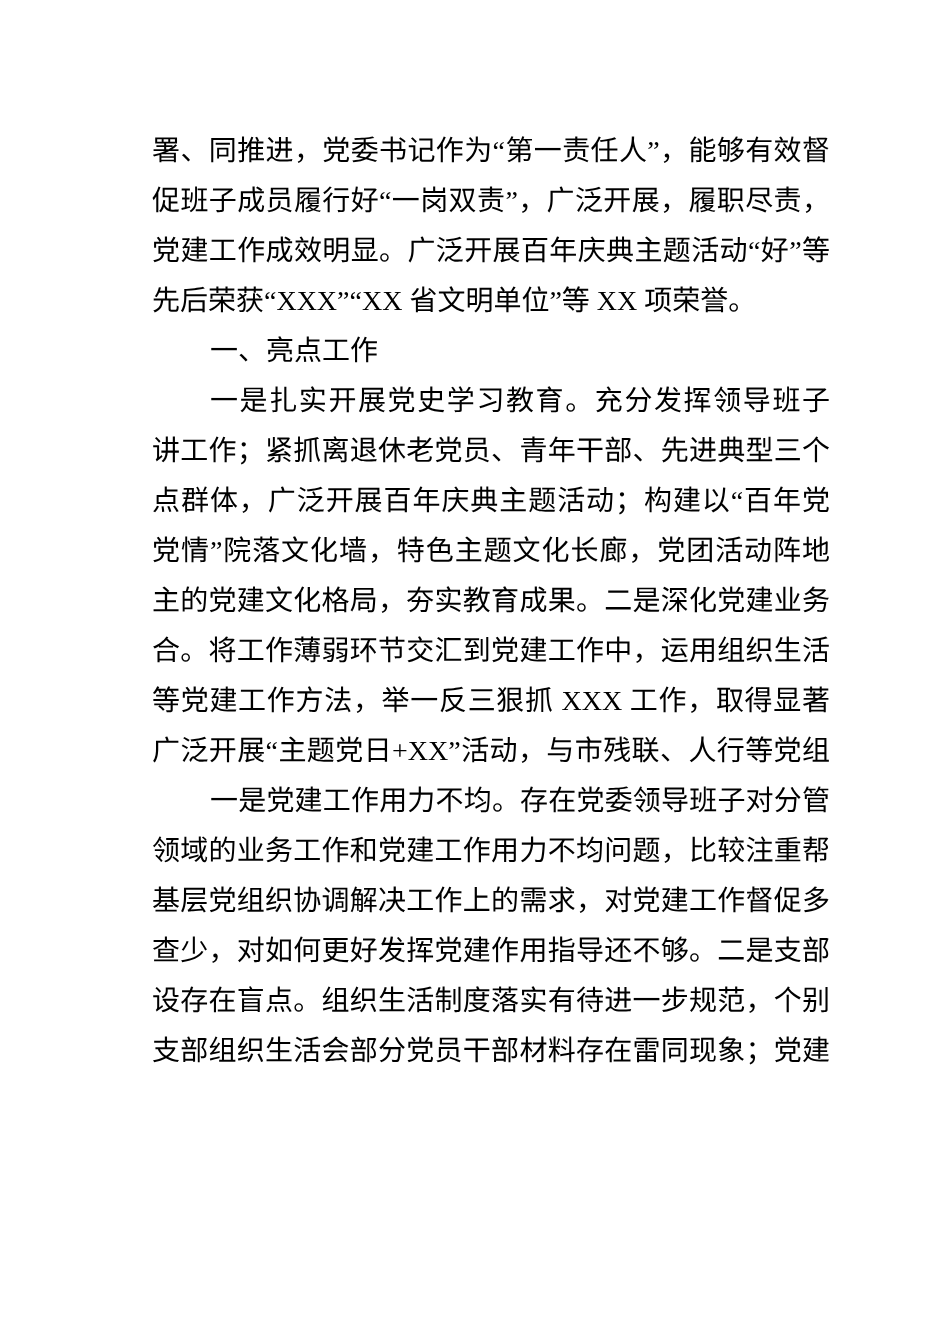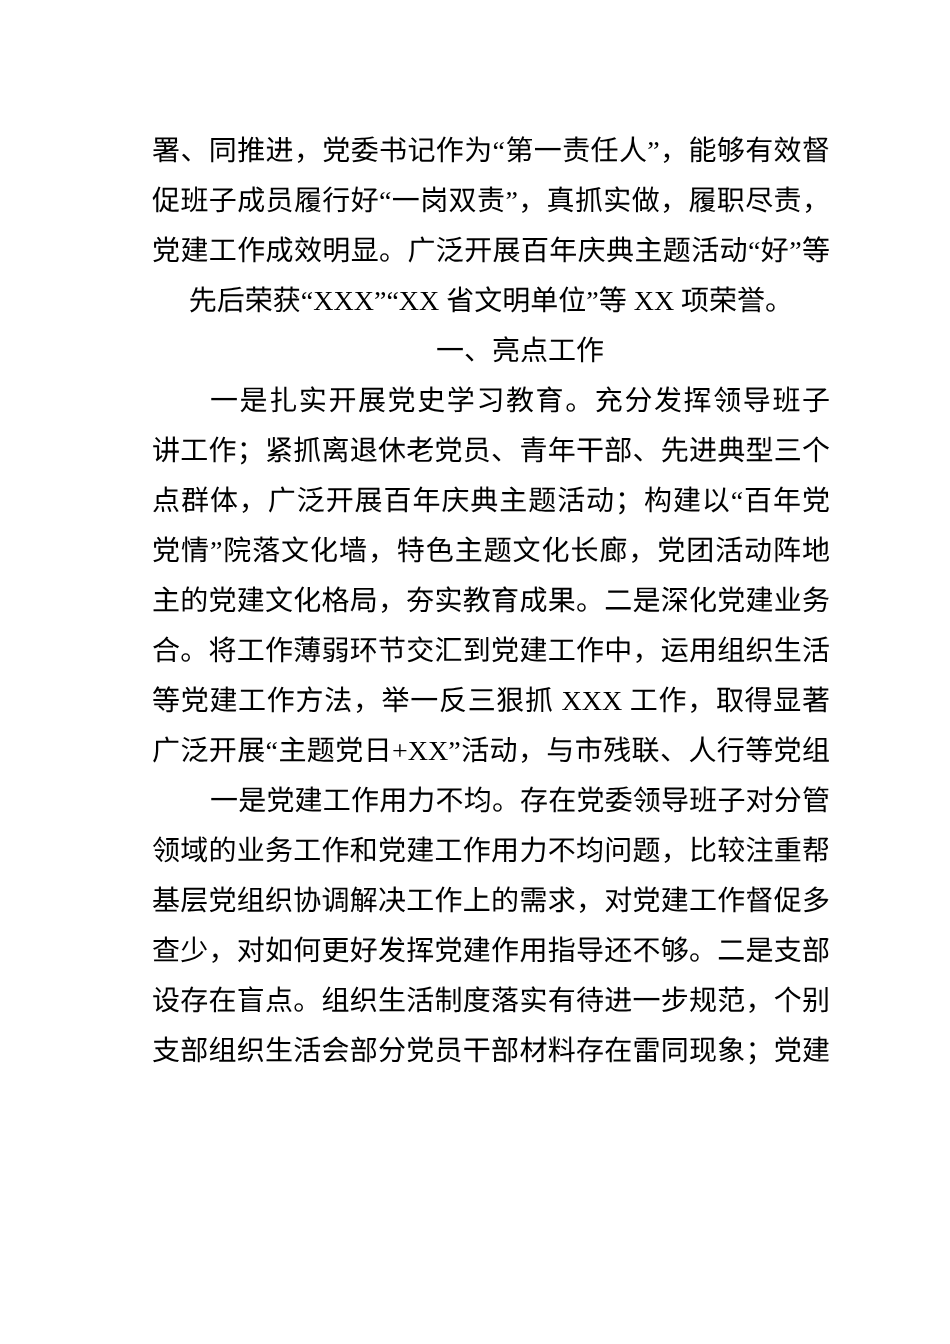--- a/index.html
+++ b/index.html
@@ -21,37 +21,37 @@
     top: 126px;
     width: 678px;
     color: #000000;
     font-size: 28px;
     line-height: 50px;
   }
   .line {
     height: 50px;
     overflow: hidden;
     white-space: normal;
-    text-align: center;
+    text-align: left;
   }
   .line.justify {
     text-align: justify;
     text-align-last: justify;
   }
   .line.indent {
     text-indent: 58px;
   }
 </style>
 </head>
 <body>
 
 <div class="page">
   <div class="text-block">
       <div class="line justify">署、同推进，党委书记作为“第一责任人”，能够有效督</div>
-      <div class="line justify">促班子成员履行好“一岗双责”，真抓实做，履职尽责，</div>
+      <div class="line justify">促班子成员履行好“一岗双责”，广泛开展，履职尽责，</div>
       <div class="line justify">党建工作成效明显。广泛开展百年庆典主题活动“好”等次</div>
       <div class="line">先后荣获“XXX”“XX 省文明单位”等 XX 项荣誉。</div>
       <div class="line indent">一、亮点工作</div>
       <div class="line justify indent">一是扎实开展党史学习教育。充分发挥领导班子“领头</div>
       <div class="line justify">讲工作；紧抓离退休老党员、青年干部、先进典型三个重</div>
       <div class="line justify">点群体，广泛开展百年庆典主题活动；构建以“百年党史</div>
       <div class="line justify">党情”院落文化墙，特色主题文化长廊，党团活动阵地为</div>
       <div class="line justify">主的党建文化格局，夯实教育成果。二是深化党建业务融</div>
       <div class="line justify">合。将工作薄弱环节交汇到党建工作中，运用组织生活会</div>
       <div class="line justify">等党建工作方法，举一反三狠抓 XXX 工作，取得显著成效；</div>

